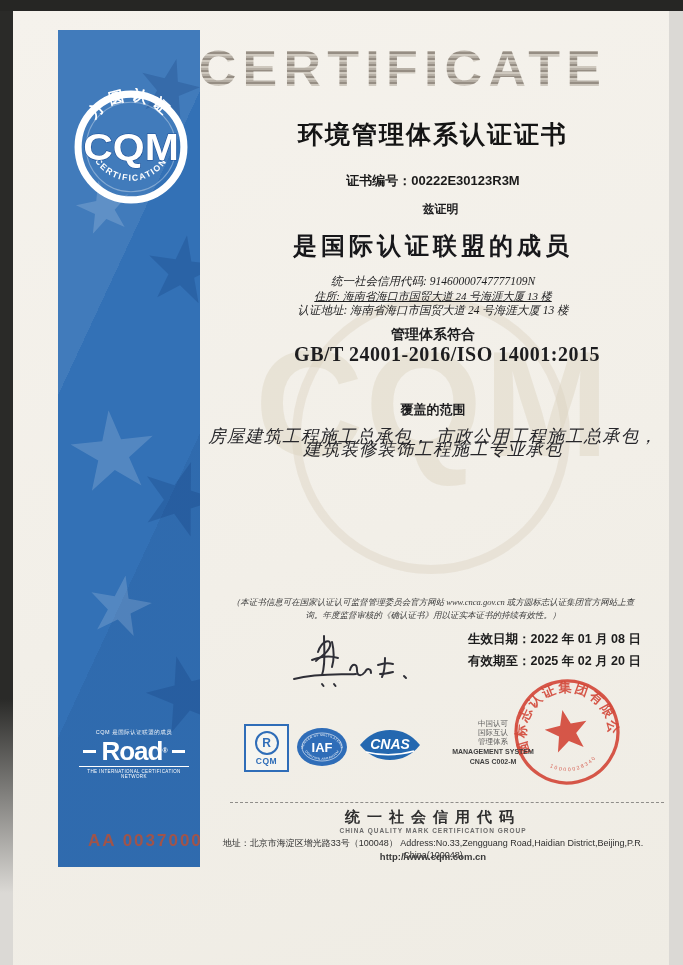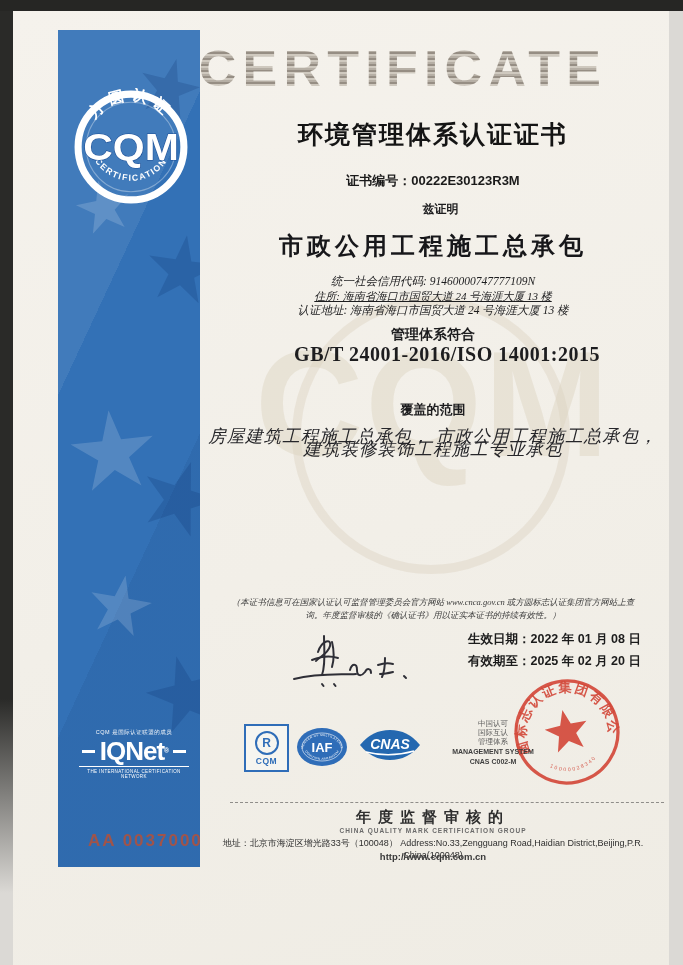--- a/index.html
+++ b/index.html
@@ -138,21 +138,21 @@
   <text x="58" y="71" text-anchor="middle" font-size="37" font-weight="800" fill="#ffffff" stroke="#1c4e96" stroke-width="1" paint-order="stroke" textLength="94" lengthAdjust="spacingAndGlyphs">CQM</text>
 </svg>
 
 <div class="abs wm-cert">CERTIFICATE</div>
 <div class="abs wm-ring"></div>
 <div class="abs wm-cqm">CQM</div>
 
 <div class="abs content title">环境管理体系认证证书</div>
 <div class="abs content certno">证书编号：00222E30123R3M</div>
 <div class="abs content attest">兹证明</div>
-<div class="abs content company serif">市政公用工程施工总承包</div>
+<div class="abs content company serif">是国际认证联盟的成员</div>
 <div class="abs content credit serif">统一社会信用代码: 91460000747777109N</div>
 <div class="abs content addr1 serif">住所: 海南省海口市国贸大道 24 号海涯大厦 13 楼</div>
 <div class="abs content addr2 serif">认证地址: 海南省海口市国贸大道 24 号海涯大厦 13 楼</div>
 <div class="abs content conform">管理体系符合</div>
 <div class="abs content standard serif">GB/T 24001-2016/ISO 14001:2015</div>
 <div class="abs content scope-label">覆盖的范围</div>
 <div class="abs content scope1 serif">房屋建筑工程施工总承包， 市政公用工程施工总承包，</div>
 <div class="abs content scope2 serif">建筑装修装饰工程施工专业承包</div>
 
 <div class="abs disclaimer serif">
@@ -227,25 +227,25 @@
   <div class="acc-cn">国际互认</div>
   <div class="acc-cn">管理体系</div>
   <div class="acc-en">MANAGEMENT SYSTEM</div>
   <div class="acc-en">CNAS C002-M</div>
 </div>
 
 <div class="abs iqnet">
   <div class="iqnet-member">CQM 是国际认证联盟的成员</div>
   <div class="iqnet-main">
     <span class="iqnet-dash"></span>
-    <span class="iqnet-name"><span>IQNet</span><span class="iqnet-reg">®</span></span>
+    <span class="iqnet-name"><span>Road</span><span class="iqnet-reg">®</span></span>
     <span class="iqnet-dash"></span>
   </div>
   <div class="iqnet-tagline">THE INTERNATIONAL CERTIFICATION NETWORK</div>
 </div>
 
 <div class="abs divider"></div>
-<div class="abs content footer-cn">年度监督审核的</div>
+<div class="abs content footer-cn">统一社会信用代码</div>
 <div class="abs content footer-en">CHINA QUALITY MARK CERTIFICATION GROUP</div>
 <div class="abs footer-addr">地址：北京市海淀区增光路33号（100048）  Address:No.33,Zengguang Road,Haidian District,Beijing,P.R. China(100048)</div>
 <div class="abs content footer-url">http://www.cqm.com.cn</div>
 
 <div class="abs serial">AA 0037000</div>
 
 </body></html>

